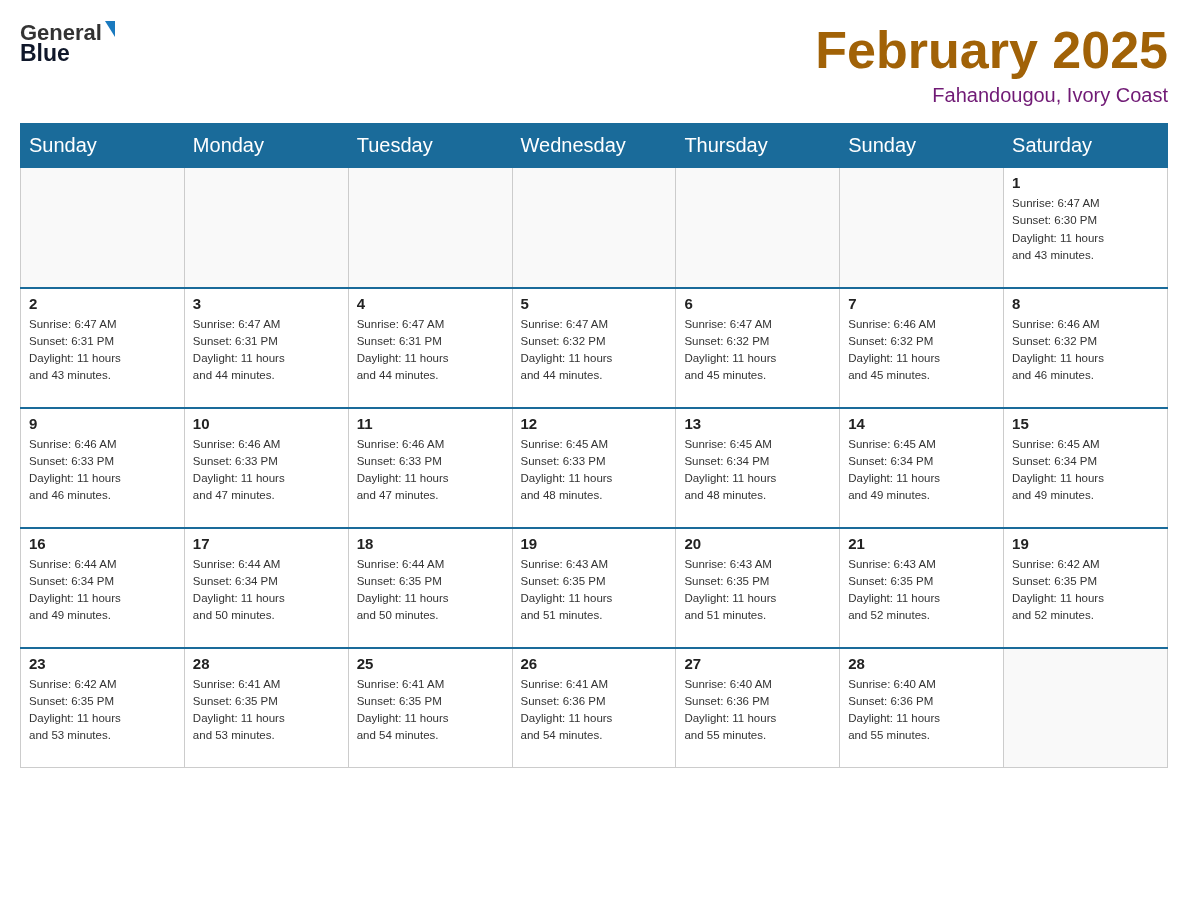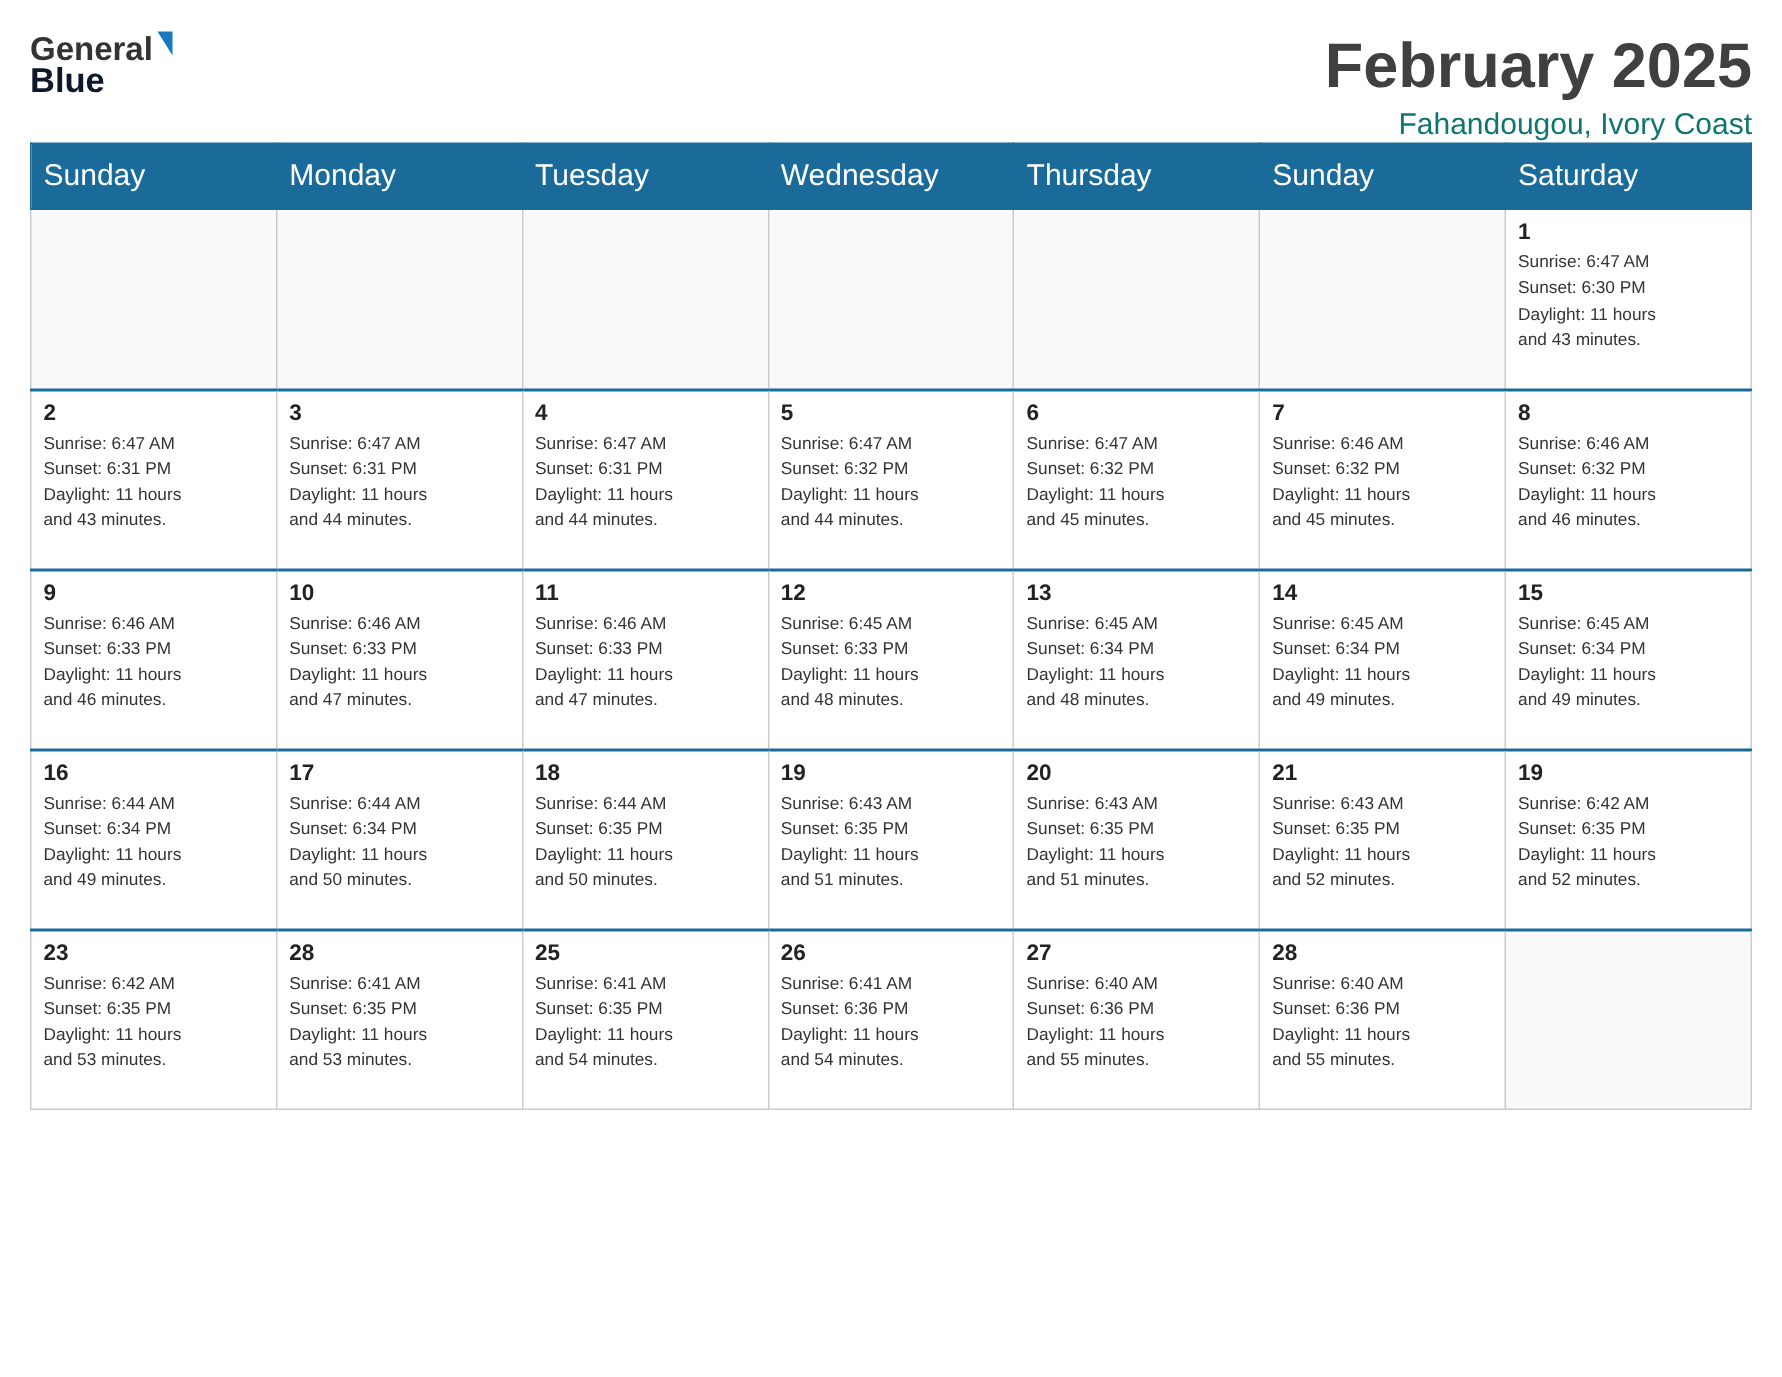--- a/index.html
+++ b/index.html
@@ -7,48 +7,48 @@
       font-family: Arial, sans-serif;
       background: #fff;
       padding: 20px;
       width: 1188px;
       min-height: 918px;
     }
     .header {
       display: flex;
       justify-content: space-between;
       align-items: flex-start;
-      margin-bottom: 0;
+      margin-bottom: 16px;
     }
     .logo {
       display: flex;
       align-items: center;
       gap: 4px;
     }
     .logo-text-general {
       font-size: 22px;
       font-weight: bold;
       color: #333;
     }
     .logo-text-blue {
       font-size: 23px;
       font-weight: bold;
       color: #0f172a;
     }
     .title-section {
       text-align: right;
     }
     .month-year {
-      font-size: 42px;
+      font-size: 52px;
       font-weight: bold;
-      color: #404040;
+      color: #a16207;
     }
     .location {
       font-size: 20px;
-      color: #0f766e;
+      color: #701a75;
       margin-top: 4px;
     }
     .calendar {
       width: 100%;
       border-collapse: collapse;
     }
     .calendar th {
       background-color: #1a6b9a;
       color: #fff;
       padding: 10px 8px;

